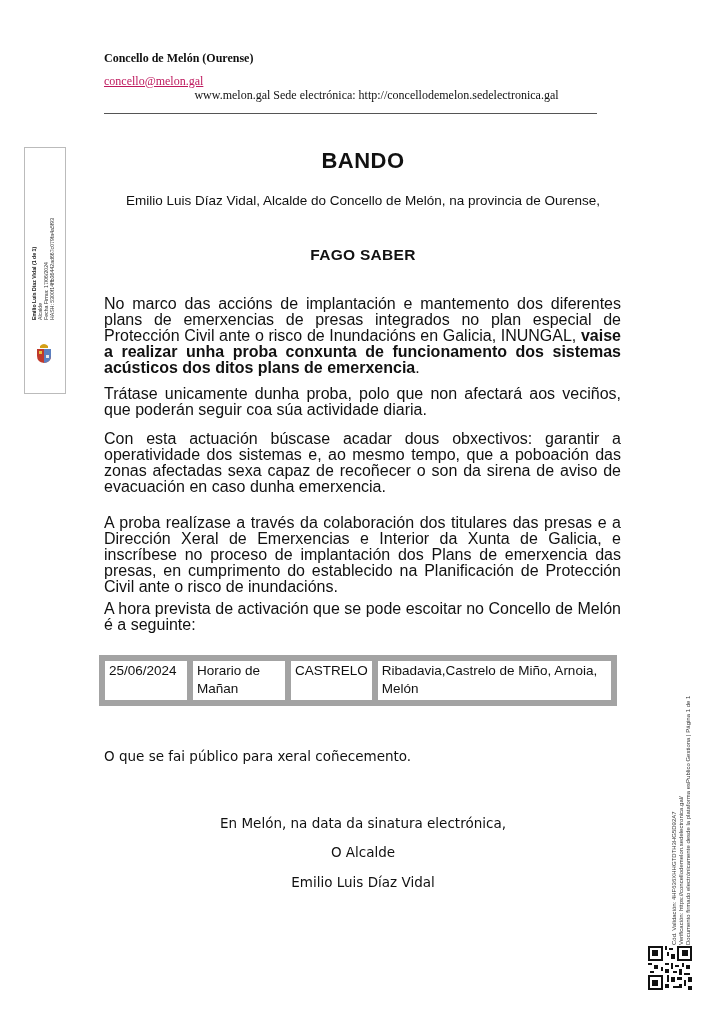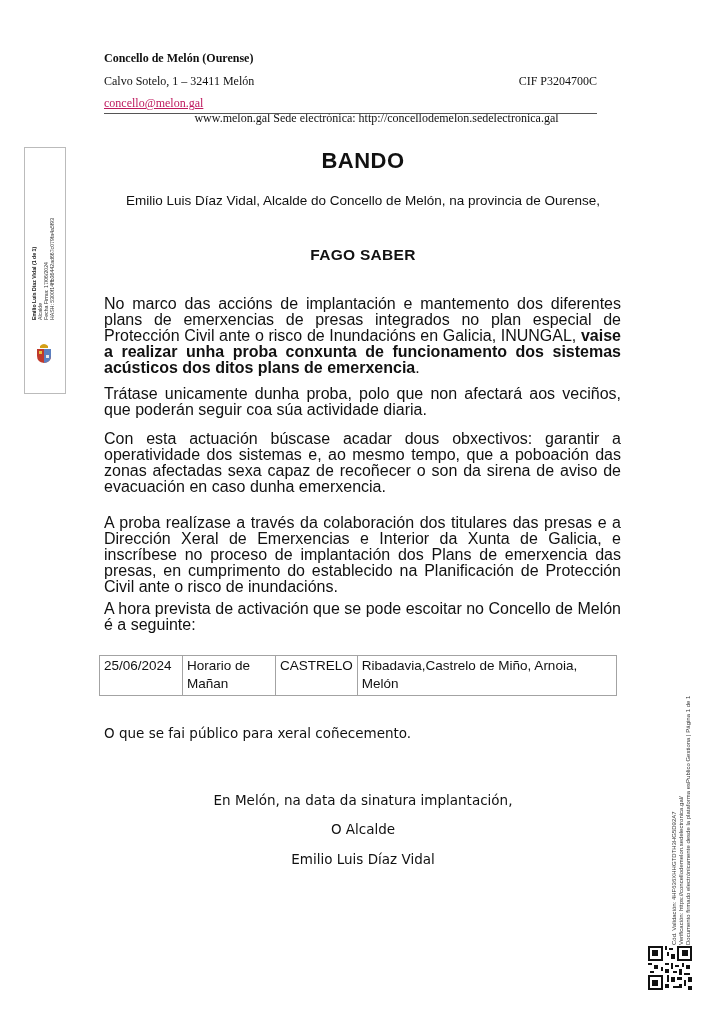--- a/index.html
+++ b/index.html
@@ -1,19 +1,19 @@
 <!DOCTYPE html>
 <html><head>
 <meta charset="utf-8">
 <style>
   html, body { margin: 0; padding: 0; background: #ffffff; }
   body { width: 724px; height: 1024px; position: relative; overflow: hidden; color: #111; }
   .serif { font-family: "Liberation Serif", serif; }
   .sans { font-family: "Liberation Sans", sans-serif; }
-  .dsans { font-family: "DejaVu Sans", sans-serif; }
+  .dsans { font-family: "DejaVu Sans", sans-serif; margin-top: 23px; }
 
   
   .letterhead { position: absolute; left: 104px; top: 43px; width: 493px; font-size: 12px; line-height: 14.5px; }
   .lh-row { display: flex; justify-content: space-between; margin-top: 8px; }
   .lh-name { font-weight: bold; }
   .lh-email { color: #be185d; text-decoration: underline; }
   .lh-web { text-align: center; padding-left: 52px; }
   .lh-rule { position: absolute; left: 104px; top: 113px; width: 493px; height: 0; border-top: 1.3px solid #555; }
 
   
@@ -23,21 +23,21 @@
   .para { position: absolute; left: 104px; width: 517px; font-size: 16px; line-height: 16px; text-align: justify; }
   .p1 { top: 296px; }
   .p2 { top: 386px; }
   .p3 { top: 431px; }
   .p4 { top: 515px; }
   .p5 { top: 601px; }
   .p1 b { font-weight: bold; }
 
   
   .sched { position: absolute; left: 99px; top: 655px; width: 518px; border-collapse: collapse; font-size: 13.5px; line-height: 18px; }
-  .sched td { border: 1px solid #a3a3a3; vertical-align: top; padding: 1px 4px 2px 4px; }
+  .sched td { border: 6px solid #a3a3a3; vertical-align: top; padding: 1px 4px 2px 4px; }
   .c1 { width: 74px; } .c2 { width: 84px; } .c3 { width: 68px; }
 
   .closing { position: absolute; left: 104px; top: 725px; font-size: 13.5px; }
   .sig { position: absolute; left: 104px; width: 518px; text-align: center; font-size: 13.5px; }
   .sig1 { top: 792px; } .sig2 { top: 821px; } .sig3 { top: 851px; }
 
   
   .signbox { position: absolute; left: 24px; top: 147px; width: 40px; height: 245px; border: 1px solid #bbb; }
   .signtext { position: absolute; left: 31px; top: 320px; width: 110px; transform: rotate(-90deg); transform-origin: 0 0; font-size: 5.2px; line-height: 6px; color: #333; white-space: nowrap; }
   .signtext .strong { font-weight: bold; color: #111; }
@@ -47,24 +47,20 @@
   .valtext { position: absolute; left: 671px; top: 945px; width: 320px; transform: rotate(-90deg); transform-origin: 0 0; font-size: 6px; line-height: 7px; color: #333; white-space: nowrap; }
   .qr { position: absolute; left: 648px; top: 946px; width: 44px; height: 44px; }
 </style>
 </head>
 <body>
 
 <div class="letterhead serif">
   <div class="lh-row">
       <span class="lh-name">Concello de Melón (Ourense)</span>
     </div>
-  <div class="lh-row">
-    <span>Calvo Sotelo, 1 – 32411 Melón</span>
-    <span>CIF P3204700C</span>
-  </div>
   <div class="lh-row">
       <a class="lh-email">concello@melon.gal</a>
     </div>
   <div class="lh-web">www.melon.gal Sede electrónica: http://concellodemelon.sedelectronica.gal</div>
 </div>
 <div class="lh-rule"></div>
 
 <div class="title sans">BANDO</div>
 <div class="intro sans">Emilio Luis Díaz Vidal, Alcalde do Concello de Melón, na provincia de Ourense,</div>
 <div class="subtitle sans">FAGO SABER</div>
@@ -80,21 +76,21 @@
       <tr>
     <td class="c1">25/06/2024</td>
     <td class="c2">Horario de Mañan</td>
     <td class="c3">CASTRELO</td>
     <td>Ribadavia,Castrelo de Miño, Arnoia, Melón</td>
   </tr>
 </tbody>
   </table>
 
 <div class="closing dsans">O que se fai público para xeral coñecemento.</div>
-<div class="sig sig1 dsans">En Melón, na data da sinatura implantación,</div>
+<div class="sig sig1 dsans">En Melón, na data da sinatura electrónica,</div>
 <div class="sig sig2 dsans">O Alcalde</div>
 <div class="sig sig3 dsans">Emilio Luis Díaz Vidal</div>
 
 <div class="signbox"></div>
 <div class="signtext sans">
   <div class="strong">Emilio Luis Díaz Vidal (1 de 1)</div>
   <div>Alcalde</div>
   <div>Fecha Firma: 17/06/2024</div>
   <div>HASH: 5300f14ffb36442ad667c079fa4a5f93</div>
 </div>

